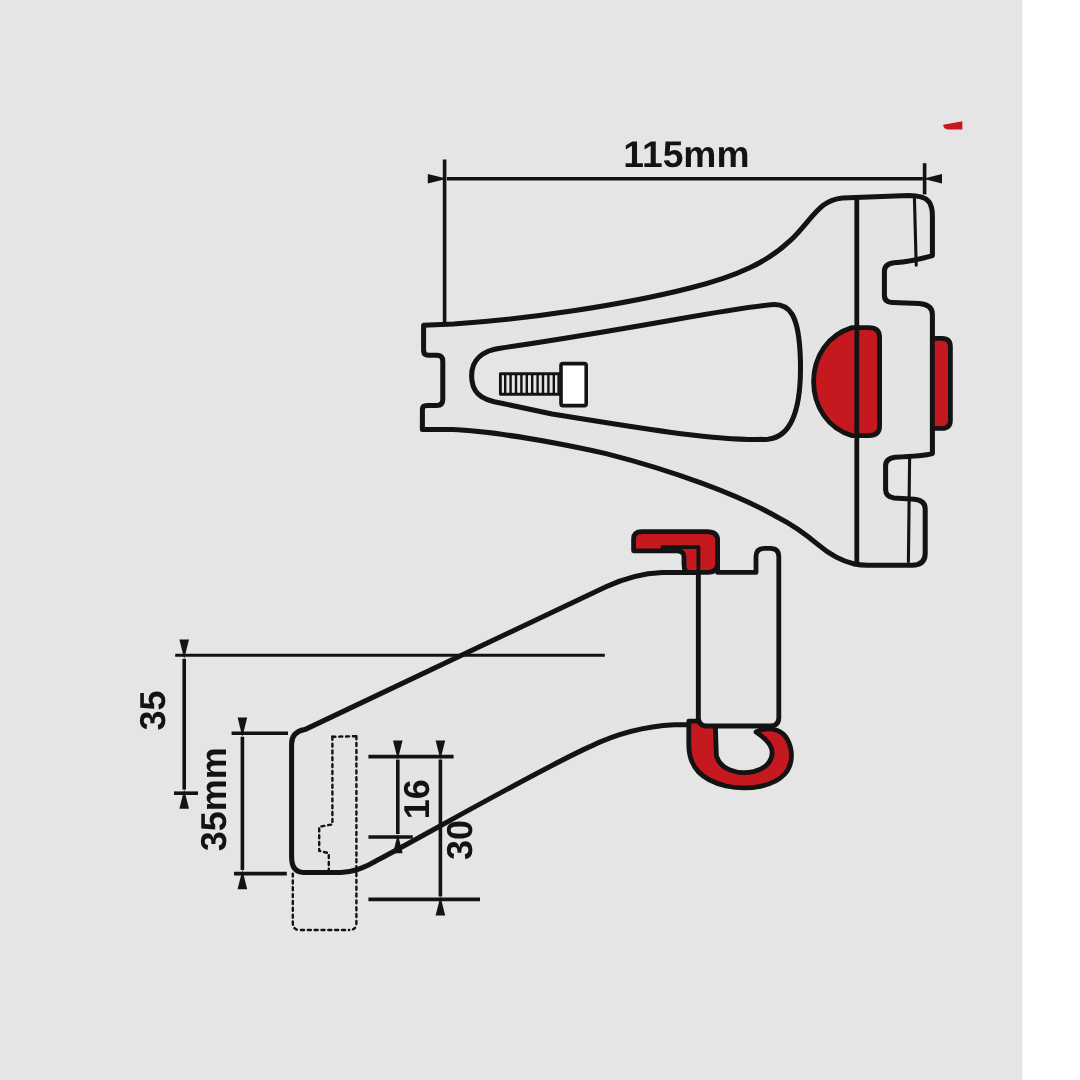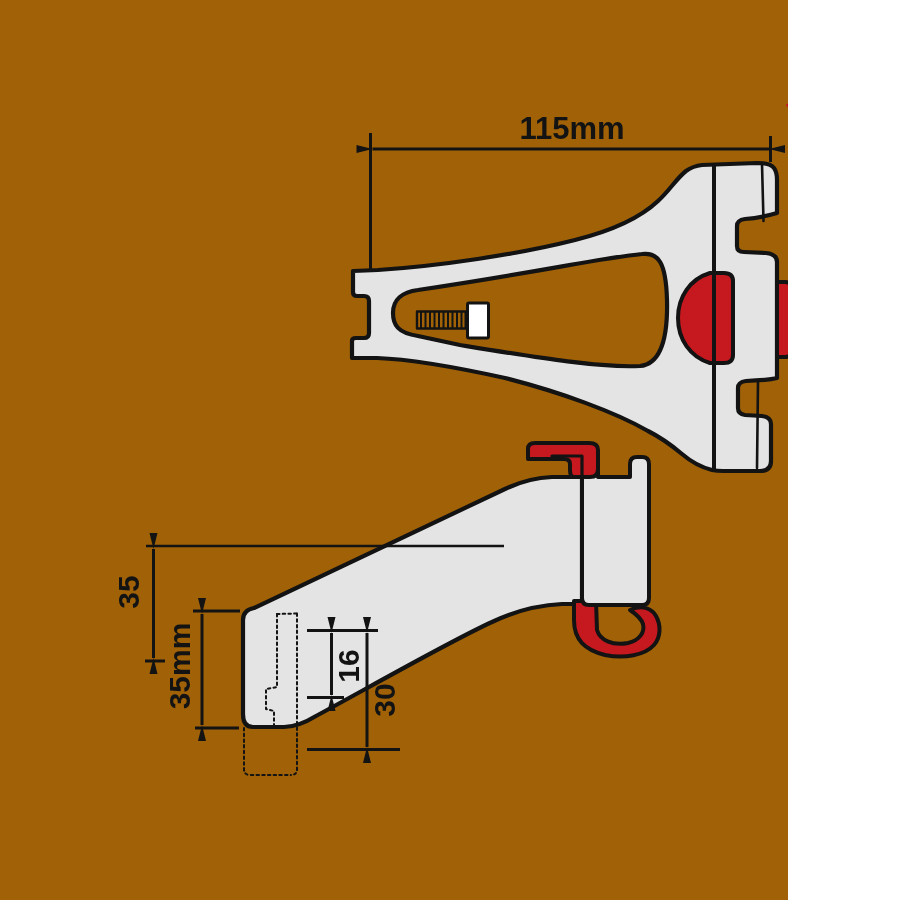--- a/index.html
+++ b/index.html
@@ -1,16 +1,16 @@
 <!DOCTYPE html>
 <html><head>
 <meta charset="utf-8">
 <style>
   html,body { margin:0; padding:0; background:#ffffff; }
-  .canvas { width:788px; height:900px; background:#a16207; position:relative; overflow:hidden; }
+  .canvas { width:852px; height:900px; background:#e5e5e5; position:relative; overflow:hidden; }
   svg { display:block; }
   text {
     font-family:"Liberation Sans", sans-serif;
     font-weight:bold;
     fill:#131313;
   }
   .dim-label { font-size:31px; }
   .dim-label-rot { font-size:30px; }
 </style>
 </head>

